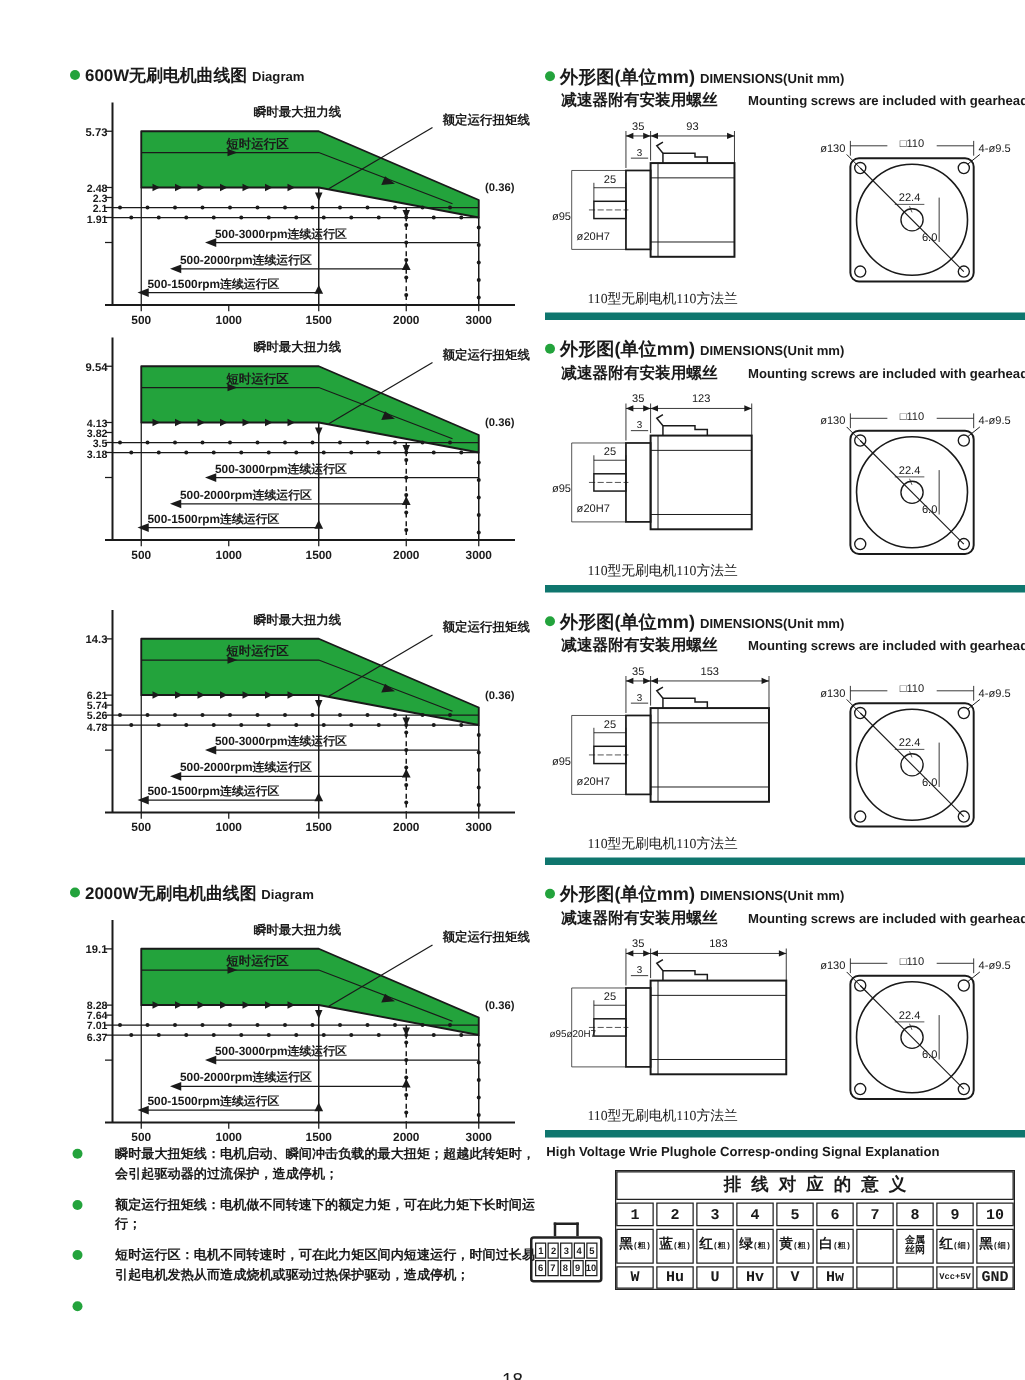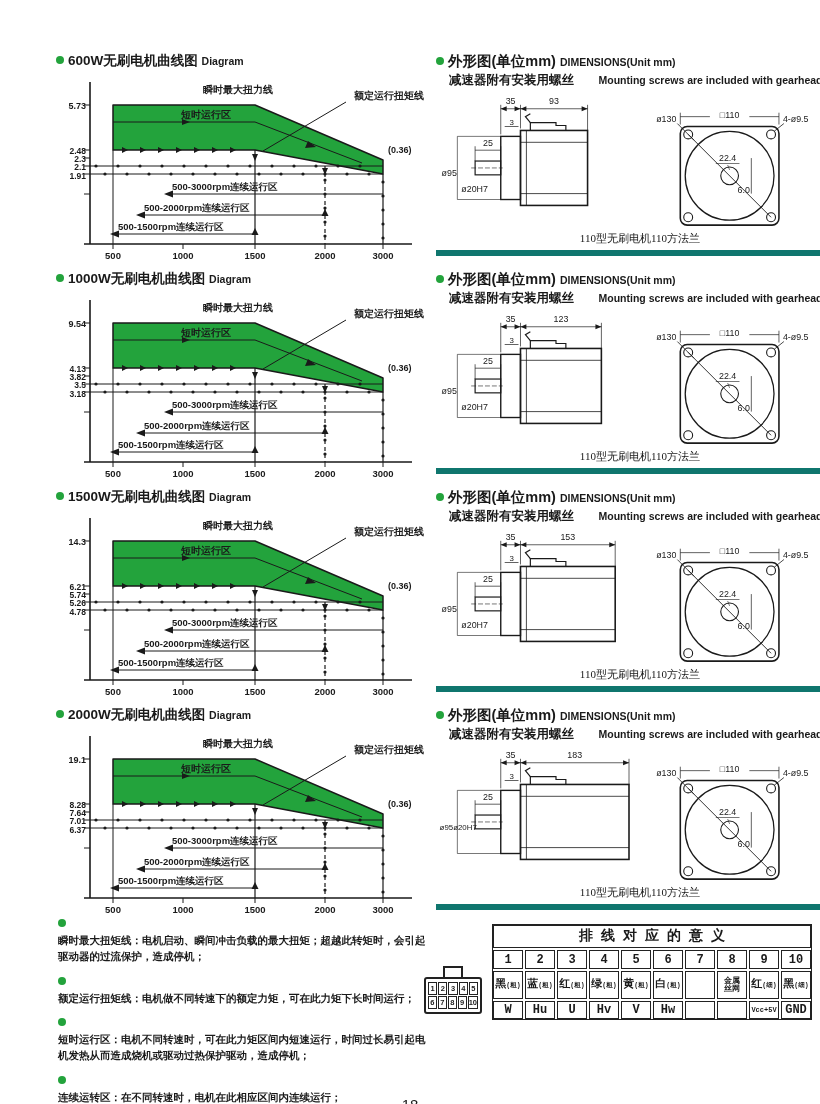--- a/index.html
+++ b/index.html
@@ -13,24 +13,24 @@
   .chart-block{position:absolute;left:56px;top:0;width:372px;}
   .dim-block{position:absolute;left:436px;top:0;width:386px;border-bottom:6px solid #0f766e;padding-bottom:4px;}
   .sec-title{font-weight:bold;font-size:13.5px;white-space:nowrap;margin-top:12px;}
   .sec-title .en{font-size:10.5px;}
   .dim-block .sec-title{font-size:14.5px;}
   .bullet{display:inline-block;width:8px;height:8px;border-radius:50%;background:var(--green);margin-right:4px;vertical-align:1px;}
   .dim-sub{font-size:12.5px;font-weight:bold;margin:1px 0 0 13px;white-space:nowrap;}
   .dim-sub .en{font-size:10.5px;padding-left:21px;}
   svg.chart{display:block;margin-top:2px;}
   svg.dims{display:block;margin-top:2px;}
-  .dim-caption{font-family:"Liberation Serif","DejaVu Serif",serif;font-size:11px;width:230px;margin-left:34px;text-align:right;margin-top:-6px;}
+  .dim-caption{font-family:"Liberation Serif","DejaVu Serif",serif;font-size:11px;width:230px;margin-left:34px;text-align:left;margin-top:-6px;}
   
   .notes{position:absolute;left:58px;top:916px;width:372px;}
-  .note{display:flex;gap:6px;margin-bottom:9px;font-size:10.5px;font-weight:bold;line-height:1.5;flex-direction:column;}
+  .note{display:flex;gap:22px;margin-bottom:9px;font-size:10.5px;font-weight:bold;line-height:1.5;}
   .note .bullet{flex:0 0 8px;margin-top:3px;}
   
   .signal{position:absolute;left:424px;top:916px;width:392px;}
   .signal .sec-title{font-size:13px;}
   .signal .en-line{font-size:10.5px;font-weight:bold;margin-left:13px;}
   .sig-flex{display:flex;align-items:flex-end;gap:10px;margin-top:8px;}
   .connector{width:58px;margin-bottom:6px;}
   .conn-tab{width:16px;height:9px;border:2px solid #222;border-bottom:none;margin:0 auto;}
   .conn-body{border:2.5px solid #222;border-radius:3px;padding:2px;}
   .conn-row{display:flex;gap:1px;margin:1px 0;}
@@ -195,23 +195,20 @@
         <text x="294" y="71" font-size="9" text-anchor="middle" fill="#1a1a1a" font-weight="normal">22.4</text>
         <path d="M282,73.5 H306 M294,75 L296,80" stroke="#1a1a1a" stroke-width="0.6" fill="none"></path>
         <text x="304" y="103" font-size="9" text-anchor="start" fill="#1a1a1a" font-weight="normal">6.0</text>
       </svg>
     <div class="dim-caption">110型无刷电机110方法兰</div>
   </div>
 </section>
 
 <section class="row" style="top:258px">
   <div class="chart-block">
-    <div class="sec-title">
-      <span class="bullet"></span><span>1000W无刷电机曲线图</span> <span class="en">Diagram</span>
-    </div>
     <svg class="chart" id="chart1" width="372" height="196" viewBox="0 0 372 196">
         <path d="M34,10 V172 M28,172 H356" stroke="#1a1a1a" stroke-width="1.6" fill="none"></path>
         <polygon points="57,33 199,33 327,88 327,102 199,78 57,78" fill="#23a33c" stroke="#1a1a1a" stroke-width="1.5" stroke-linejoin="round"></polygon>
         <polyline points="57,50 199,50 306,91" fill="none" stroke="#1a1a1a" stroke-width="1"></polyline>
         <polygon points="126,47 126,53 134,50" fill="#1a1a1a"></polygon>
         <polygon points="252,69 249,76 260,75" fill="#1a1a1a"></polygon>
         <path d="M290,30 L207,79" stroke="#1a1a1a" stroke-width="1"></path>
         <path d="M34,94 H327 M34,102 H327" stroke="#1a1a1a" stroke-width="1" fill="none"></path>
         <circle cx="40" cy="94" r="1.6" fill="#1a1a1a"></circle>
         <circle cx="49" cy="102" r="1.6" fill="#1a1a1a"></circle>
@@ -346,23 +343,20 @@
         <text x="294" y="71" font-size="9" text-anchor="middle" fill="#1a1a1a" font-weight="normal">22.4</text>
         <path d="M282,73.5 H306 M294,75 L296,80" stroke="#1a1a1a" stroke-width="0.6" fill="none"></path>
         <text x="304" y="103" font-size="9" text-anchor="start" fill="#1a1a1a" font-weight="normal">6.0</text>
       </svg>
     <div class="dim-caption">110型无刷电机110方法兰</div>
   </div>
 </section>
 
 <section class="row" style="top:476px">
   <div class="chart-block">
-    <div class="sec-title">
-      <span class="bullet"></span><span>1500W无刷电机曲线图</span> <span class="en">Diagram</span>
-    </div>
     <svg class="chart" id="chart2" width="372" height="196" viewBox="0 0 372 196">
         <path d="M34,10 V172 M28,172 H356" stroke="#1a1a1a" stroke-width="1.6" fill="none"></path>
         <polygon points="57,33 199,33 327,88 327,102 199,78 57,78" fill="#23a33c" stroke="#1a1a1a" stroke-width="1.5" stroke-linejoin="round"></polygon>
         <polyline points="57,50 199,50 306,91" fill="none" stroke="#1a1a1a" stroke-width="1"></polyline>
         <polygon points="126,47 126,53 134,50" fill="#1a1a1a"></polygon>
         <polygon points="252,69 249,76 260,75" fill="#1a1a1a"></polygon>
         <path d="M290,30 L207,79" stroke="#1a1a1a" stroke-width="1"></path>
         <path d="M34,94 H327 M34,102 H327" stroke="#1a1a1a" stroke-width="1" fill="none"></path>
         <circle cx="40" cy="94" r="1.6" fill="#1a1a1a"></circle>
         <circle cx="49" cy="102" r="1.6" fill="#1a1a1a"></circle>
@@ -660,25 +654,25 @@
   <div class="note">
       <span class="bullet"></span>
       <span>额定运行扭矩线：电机做不同转速下的额定力矩，可在此力矩下长时间运行；</span>
     </div>
   <div class="note">
       <span class="bullet"></span>
       <span>短时运行区：电机不同转速时，可在此力矩区间内短速运行，时间过长易引起电机发热从而造成烧机或驱动过热保护驱动，造成停机；</span>
     </div>
   <div class="note">
       <span class="bullet"></span>
-      <span>连续运转区：在不同转速时，电机在此相应区间内连续运行；</span>
     </div>
 </div>
 
 <div class="signal">
+  <div class="en-line">High Voltage Wrie Plughole Corresp-onding Signal Explanation</div>
   <div class="sig-flex">
     <div class="connector" id="connector">
         <div class="conn-tab"></div>
         <div class="conn-body">
           <div class="conn-row">
             <div class="conn-pin">1</div>
             <div class="conn-pin">2</div>
             <div class="conn-pin">3</div>
             <div class="conn-pin">4</div>
             <div class="conn-pin">5</div>

